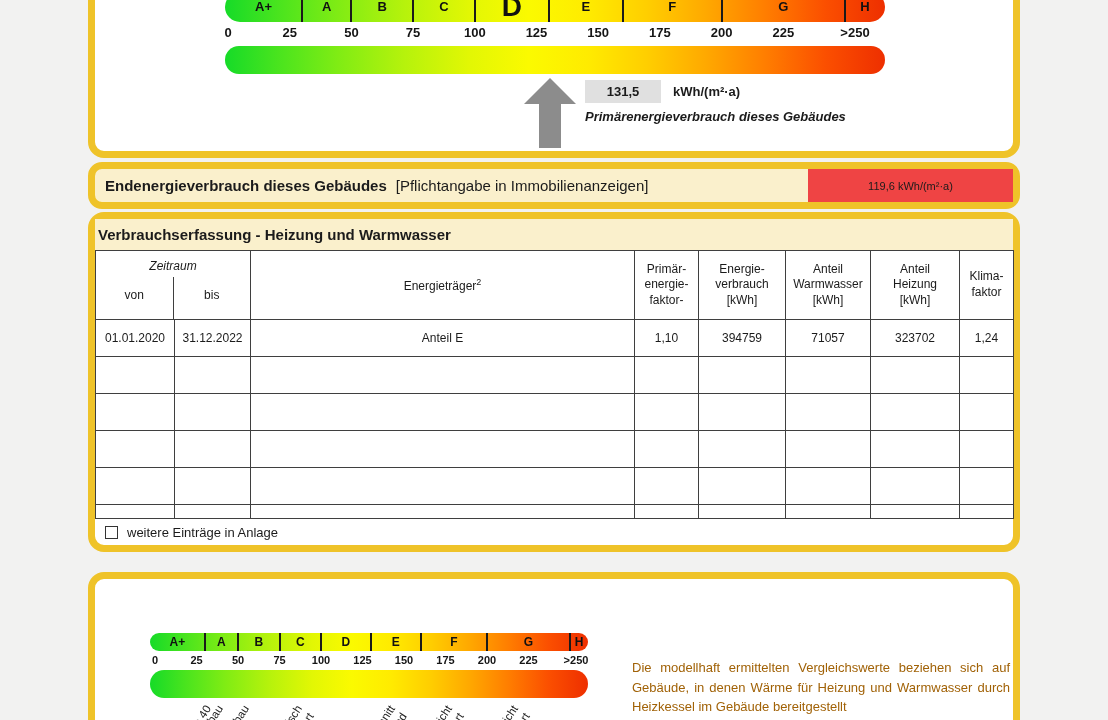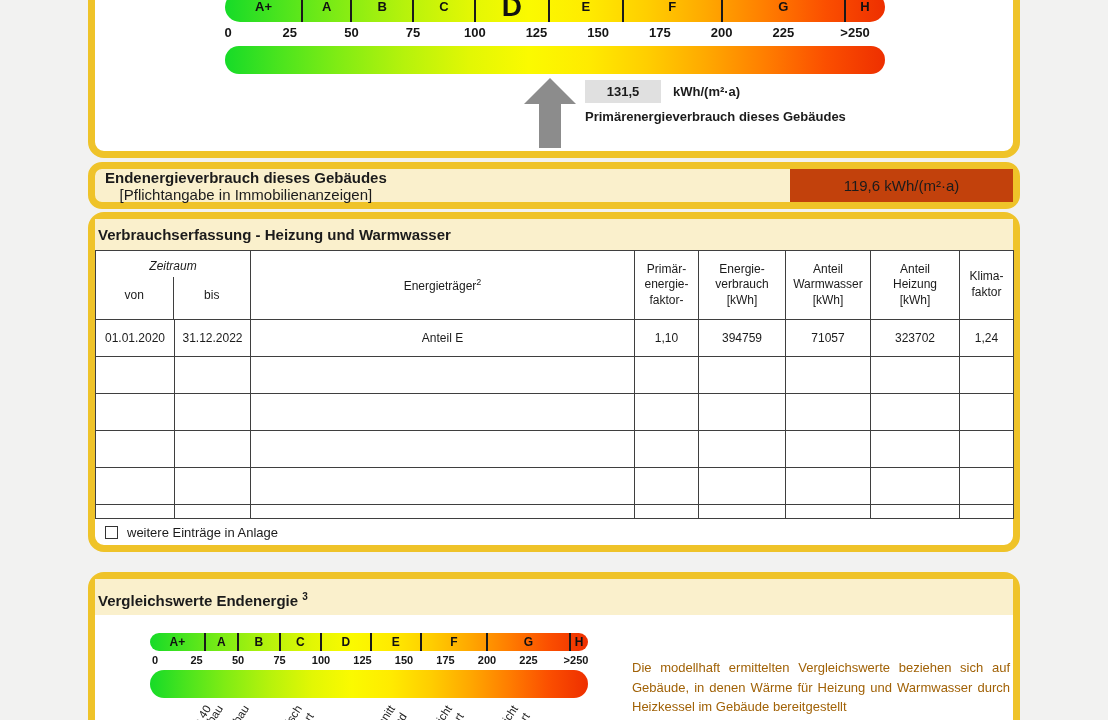--- a/index.html
+++ b/index.html
@@ -11,28 +11,28 @@
   
   .grad{position:absolute;background:linear-gradient(90deg,#16DB28 0%,#49E41E 8%,#7FEC14 17%,#B5F20C 27%,#E2F704 37%,#FBFA00 46%,#FFEB00 55%,#FFCE00 64%,#FFA800 73%,#FF7D00 82%,#FB4F00 91%,#EE2F00 100%);}
   .cls-letter{position:absolute;text-align:center;font-weight:bold;color:#111;}
   .cls-div{position:absolute;background:#1a1a1a;}
   .tick{position:absolute;text-align:center;font-weight:bold;color:#151515;}
   
   .arrow-head{position:absolute;width:0;height:0;border-left:26px solid transparent;border-right:26px solid transparent;border-bottom:26px solid #8C8C8C;}
   .arrow-stem{position:absolute;background:#8C8C8C;}
   .value-box{position:absolute;background:#E0E0E0;text-align:center;font-weight:bold;font-size:13px;line-height:23px;}
   .value-unit{position:absolute;font-weight:bold;font-size:13px;line-height:23px;}
-  .value-caption{position:absolute;font-weight:bold;font-size:13px;}
+  .value-caption{position:absolute;font-weight:bold;font-size:13px;font-style:italic;}
   
   .sec-head{position:absolute;left:0;right:0;top:0;background:#FAF0CC;font-weight:bold;font-size:15px;padding-left:3px;box-sizing:border-box;}
   
   #sec-endenergy{background:#FAF0CC;}
-  .ee-line{position:absolute;left:10px;top:0;bottom:0;display:flex;align-items:center;font-size:15px;flex-direction:column;}
+  .ee-line{position:absolute;left:10px;top:0;bottom:0;display:flex;align-items:center;gap:9px;font-size:15px;}
   .ee-title{font-weight:bold;}
-  .ee-value{position:absolute;right:0;top:0;bottom:0;width:223px;background:#c2410c;display:flex;align-items:center;justify-content:center;font-size:15px;}
+  .ee-value{position:absolute;right:0;top:0;bottom:0;width:205px;background:#ef4444;display:flex;align-items:center;justify-content:center;font-size:11px;}
   
   table{border-collapse:collapse;table-layout:fixed;font-size:12px;}
   th,td{border:1.5px solid #3f3f3f;padding:0;text-align:center;vertical-align:middle;background:#fff;}
   thead th{height:68px;font-weight:normal;}
   .ml{white-space:pre-line;line-height:1.3;}
   .zr-top{height:26px;line-height:30px;font-style:italic;}
   .zr-bottom{display:flex;height:42px;}
   .zr-bottom>div{flex:1;line-height:36px;}
   .zr-bis{border-left:1.5px solid #3f3f3f;}
   sup{font-size:9px;}
@@ -202,24 +202,20 @@
           </tr>
         </tbody>
     </table>
     <div class="chk-row" style="top:306px;">
       <span class="chk"></span>
       <span>weitere Einträge in Anlage</span>
     </div>
   </section>
 
   <section class="box" id="sec-comparison" style="left:88px;top:572px;width:932px;height:238px;">
-    <div class="sec-head" style="height:36px;line-height:36px;">
-      <span>Vergleichswerte Endenergie</span>
-      <span class="head-sup">3</span>
-    </div>
     <div class="inner" id="comparison-scale">
         <div class="grad" style="left: 55px; top: 54px; width: 438px; height: 18px; border-radius: 9px;"></div>
         <div class="cls-letter" style="left: 57.4px; top: 54px; width: 50px; line-height: 18px; font-size: 12px;">A+</div>
         <div class="cls-letter" style="left: 101.4px; top: 54px; width: 50px; line-height: 18px; font-size: 12px;">A</div>
         <div class="cls-letter" style="left: 138.75px; top: 54px; width: 50px; line-height: 18px; font-size: 12px;">B</div>
         <div class="cls-letter" style="left: 180.25px; top: 54px; width: 50px; line-height: 18px; font-size: 12px;">C</div>
         <div class="cls-letter" style="left: 225.9px; top: 54px; width: 50px; line-height: 18px; font-size: 12px;">D</div>
         <div class="cls-letter" style="left: 275.7px; top: 54px; width: 50px; line-height: 18px; font-size: 12px;">E</div>
         <div class="cls-letter" style="left: 333.8px; top: 54px; width: 50px; line-height: 18px; font-size: 12px;">F</div>
         <div class="cls-letter" style="left: 408.5px; top: 54px; width: 50px; line-height: 18px; font-size: 12px;">G</div>

